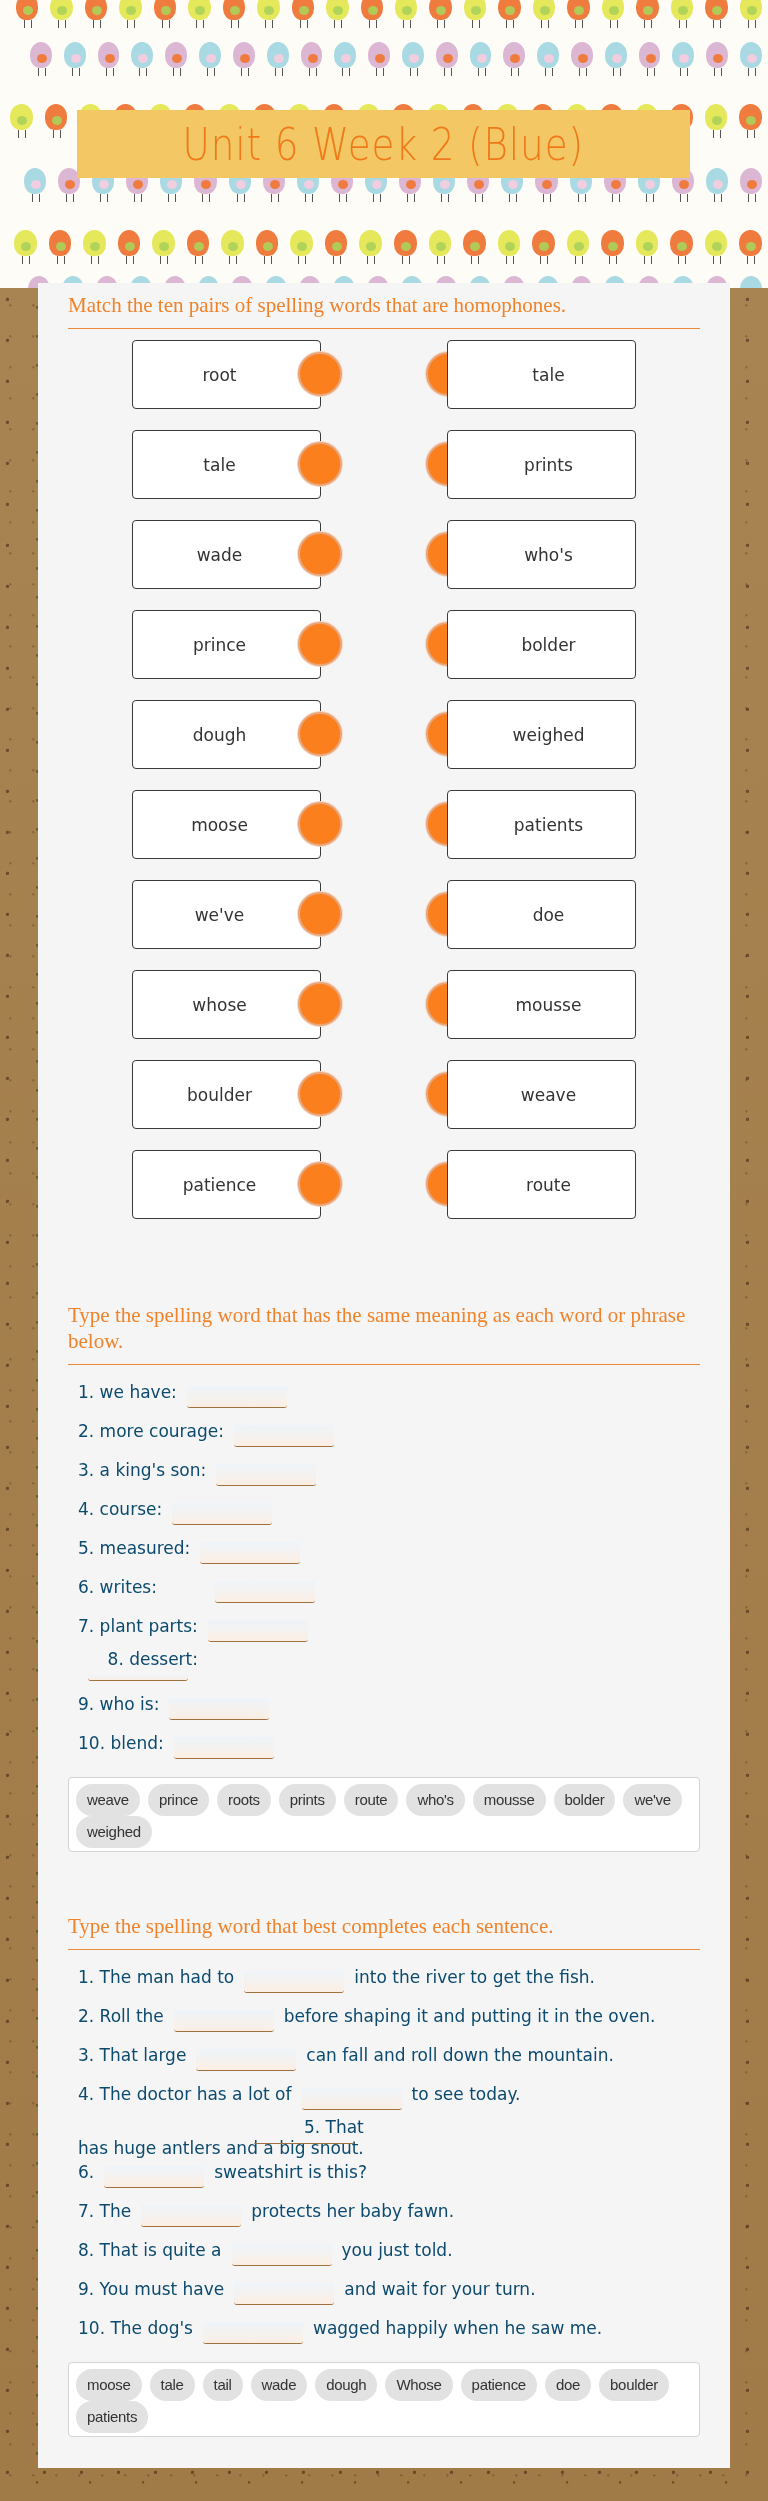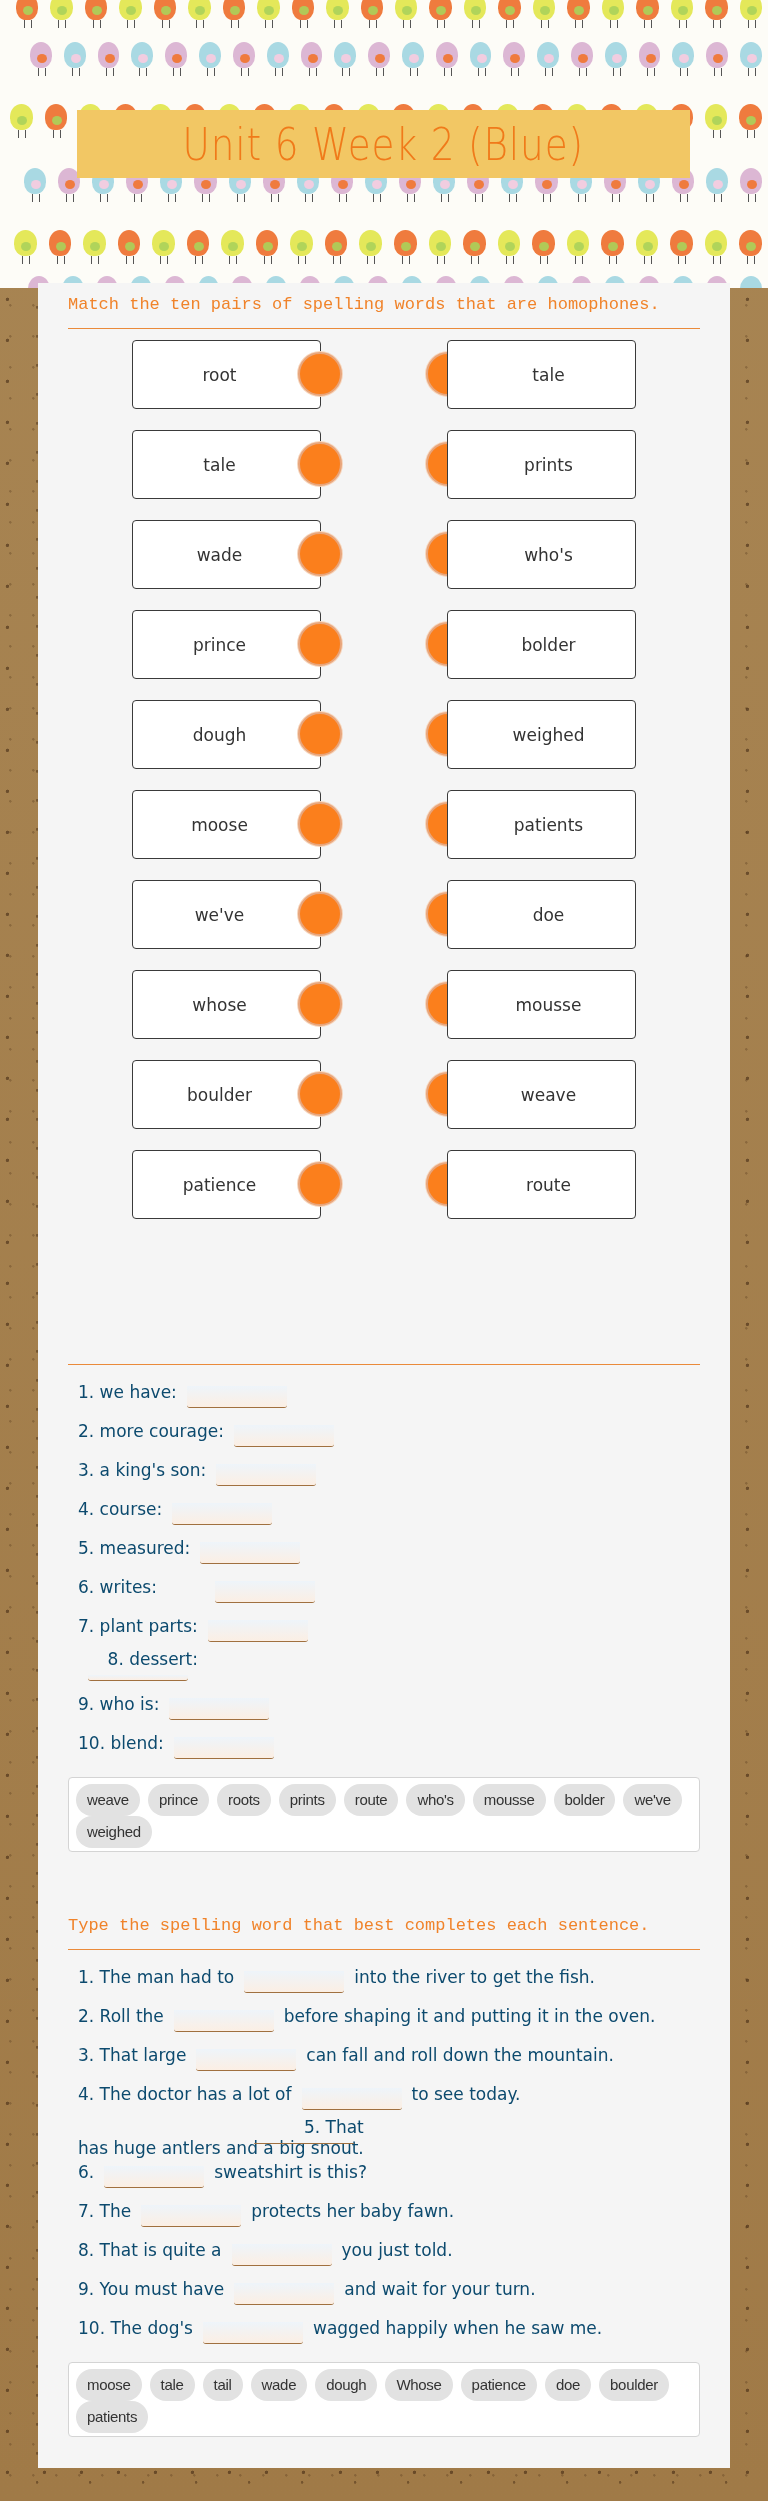--- a/index.html
+++ b/index.html
@@ -59,23 +59,23 @@
     transform: scaleX(0.85);
   }
 
   
   .panel {
     position: absolute; left: 38px; top: 283px; width: 692px; height: 2185px;
     background: #f5f5f5;
   }
   .section-title {
     position: absolute; left: 30px; width: 632px;
-    font-size: 17px; color: #f0832a; font-weight: 300;
+    font-size: 21px; color: #f0832a; font-weight: 300;
     line-height: 26px;
-    font-family: Liberation Mono, monospace;
+    font-family: Liberation Serif, serif;
     transform-origin: left top;
   }
   .section-rule {
     position: absolute; left: 30px; width: 632px; height: 1px; background: #ea8a3a;
   }
 
   
   .match-box {
     position: absolute; width: 189px; height: 69px;
     background: #ffffff; border: 1.5px solid #3a3a3a; border-radius: 4px;
@@ -377,20 +377,21 @@
         <span class="word">patience</span>
       </div>
       <div class="dot" style="left:260px;top:12px;"></div>
       <div class="dot" style="left:388px;top:12px;"></div>
       <div class="match-box right" style="left:409px;top:0;">
         <span class="word">route</span>
       </div>
     </div>
   </div>
 
+  <div class="section-title" style="top:1019px;">Type the spelling word that has the same meaning as each word or phrase below.</div>
   <div class="section-rule" style="top:1081px;"></div>
 
   <div class="q-line" style="top:1093px;">
     <span>1. we have:</span>
     <span class="blank"></span>
   </div>
   <div class="q-line" style="top:1132px;">
     <span>2. more courage:</span>
     <span class="blank"></span>
   </div>

